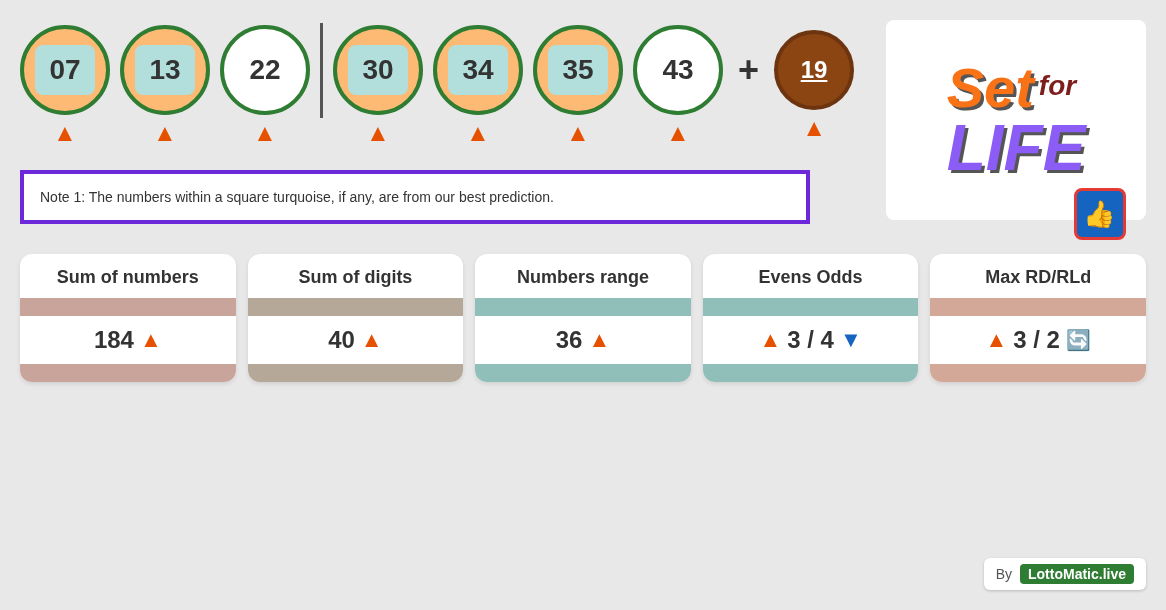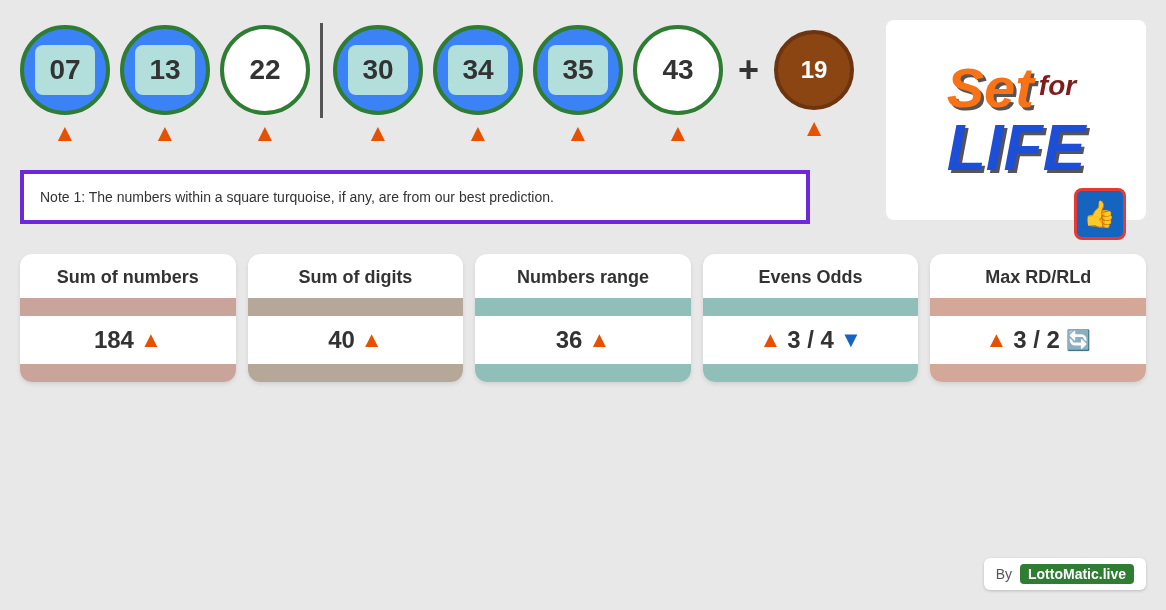--- a/index.html
+++ b/index.html
@@ -45,30 +45,31 @@
       display: flex;
       align-items: center;
       justify-content: center;
       font-size: 28px;
       font-weight: bold;
       color: #333;
       position: relative;
     }
 
     .ball.highlighted {
-      background: #3b82f6;
+      background: #fdba74;
     }
 
     .ball.bonus {
       width: 80px;
       height: 80px;
       background: #8B4513;
       border: 4px solid #6d3410;
       color: white;
       font-size: 24px;
+      text-decoration: underline;
     }
 
     .ball-inner-square {
       background: #b2dfdb;
       border-radius: 8px;
       width: 60px;
       height: 50px;
       display: flex;
       align-items: center;
       justify-content: center;
@@ -135,21 +136,21 @@
       font-weight: 900;
       color: #f97316;
       font-style: italic;
       text-shadow: 3px 3px 0 #555;
       line-height: 1;
     }
 
     .logo-text-life {
       font-size: 64px;
       font-weight: 900;
-      color: #1d4ed8;
+      color: #8b5cf6;
       font-style: italic;
       text-shadow: 3px 3px 0 #555;
       line-height: 1;
     }
 
     .logo-inner {
       text-align: center;
     }
 
     .logo-row1 {

